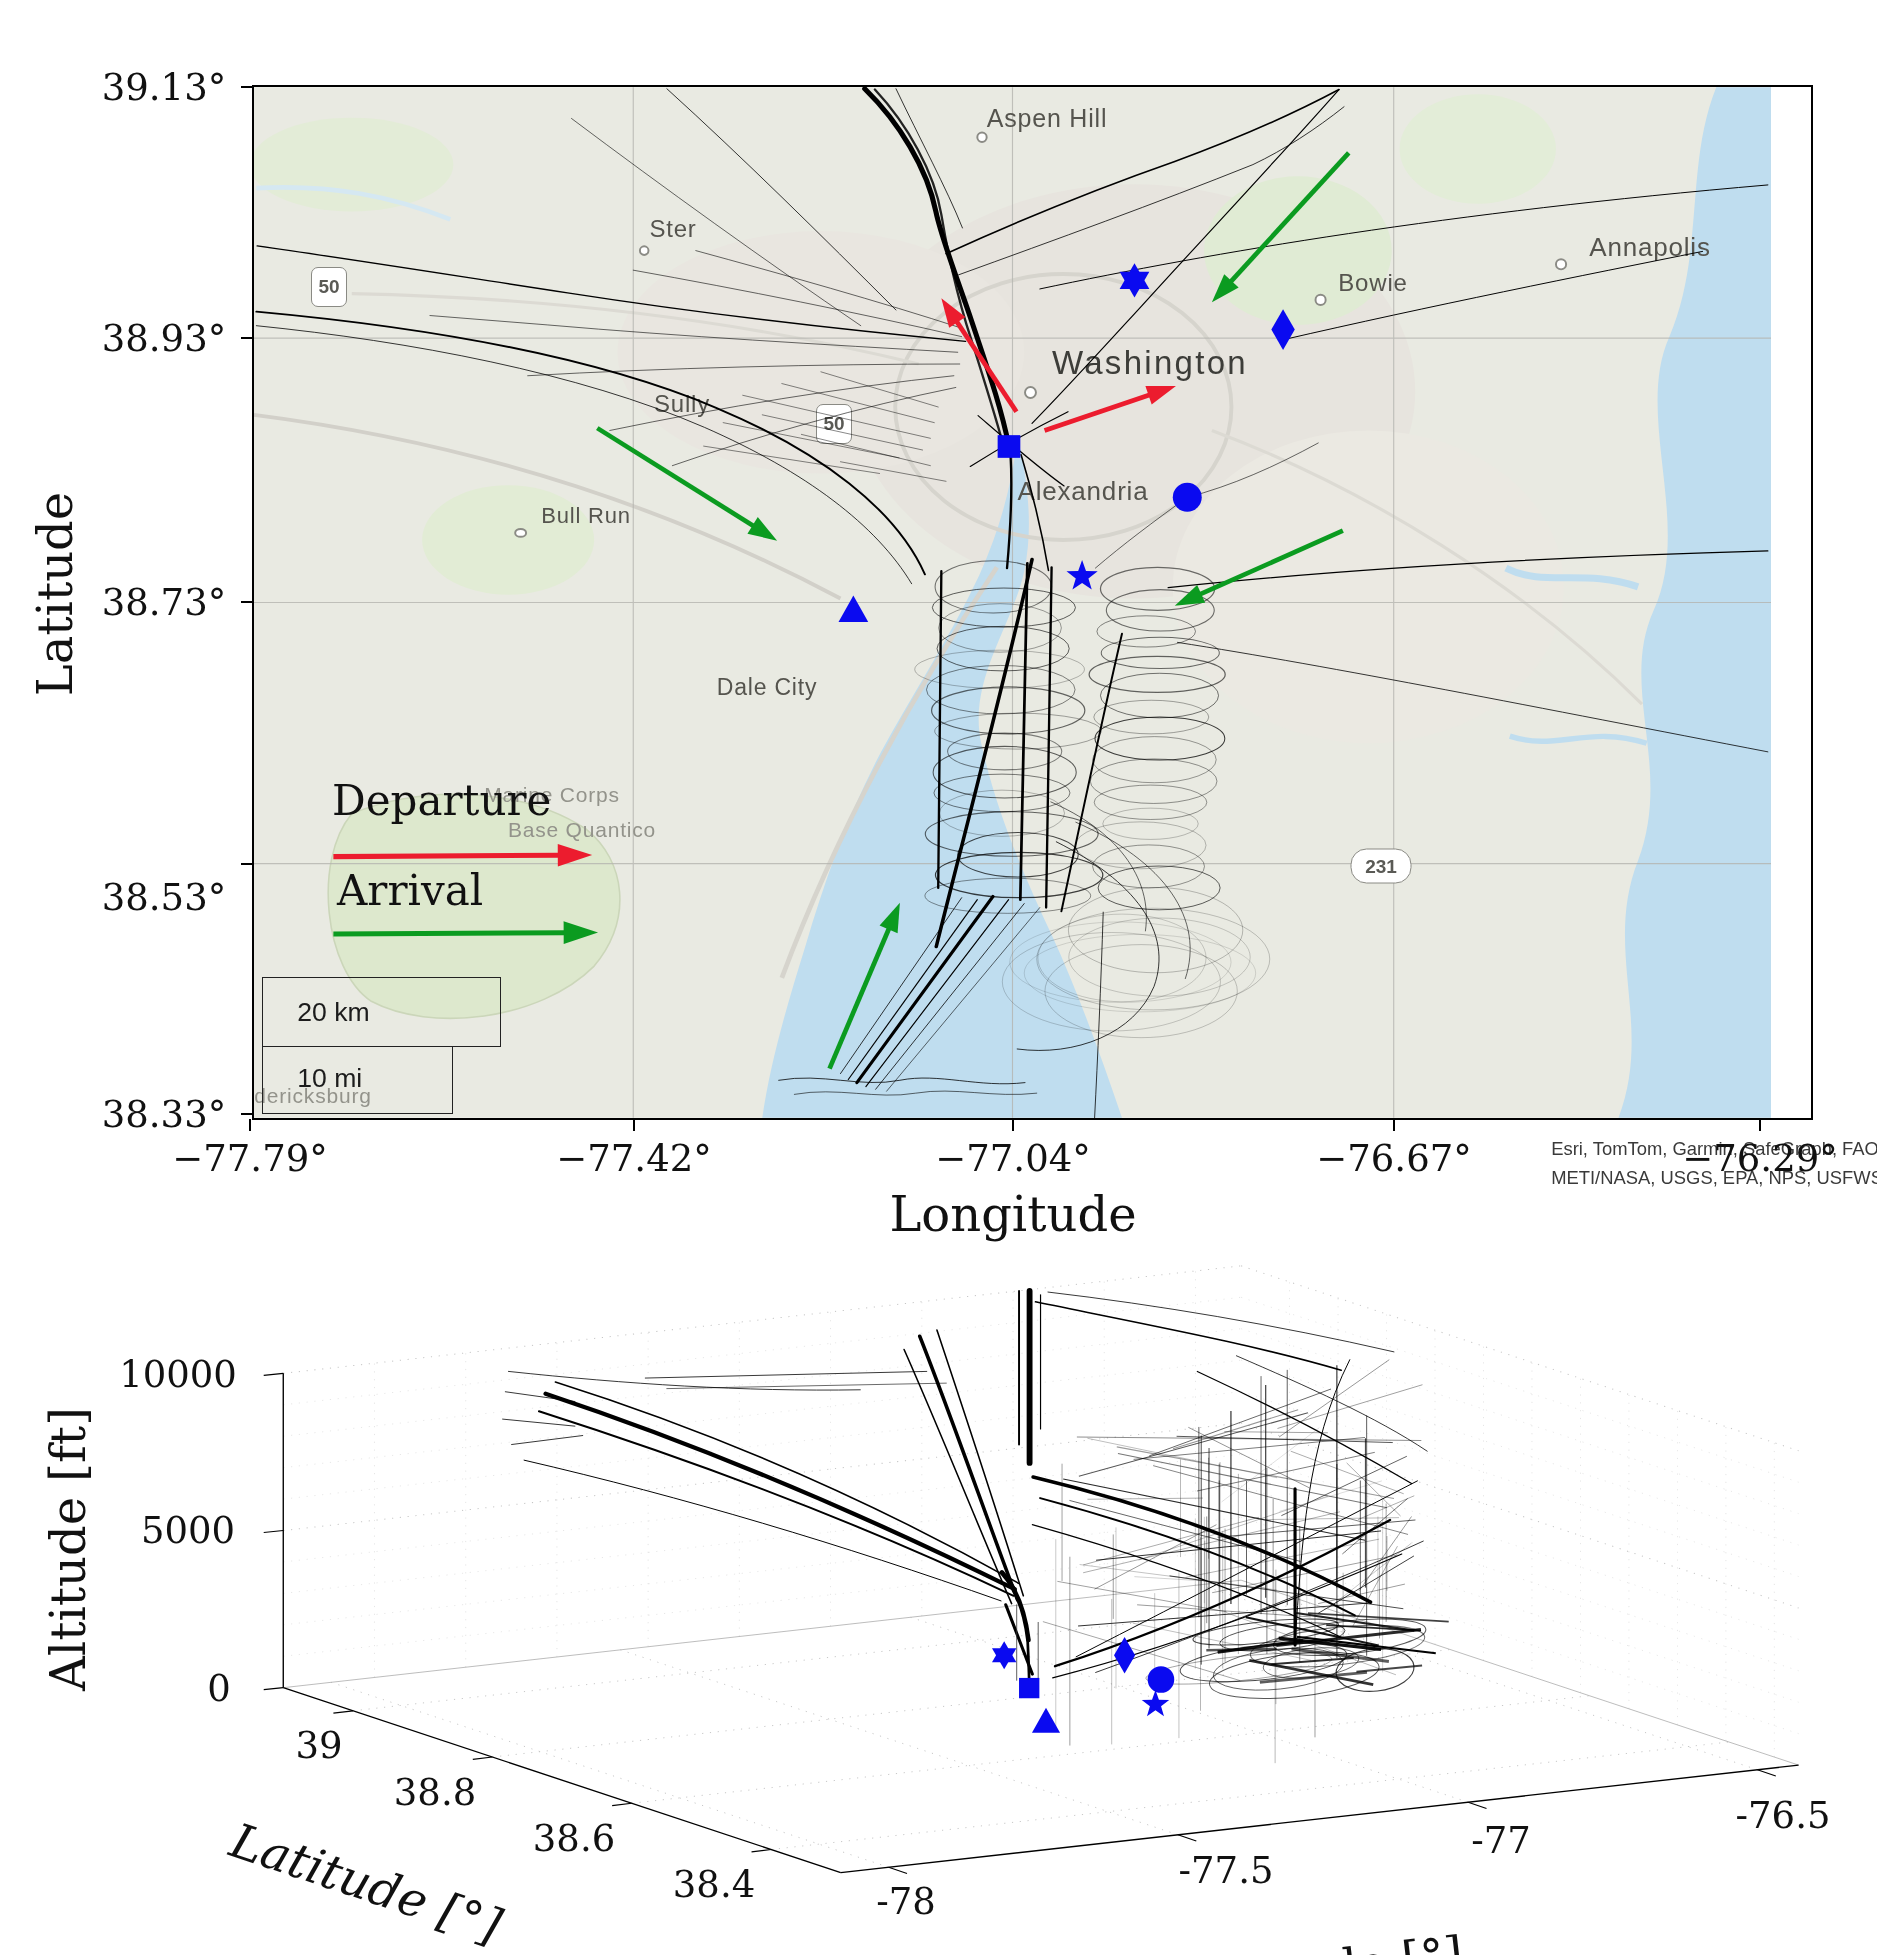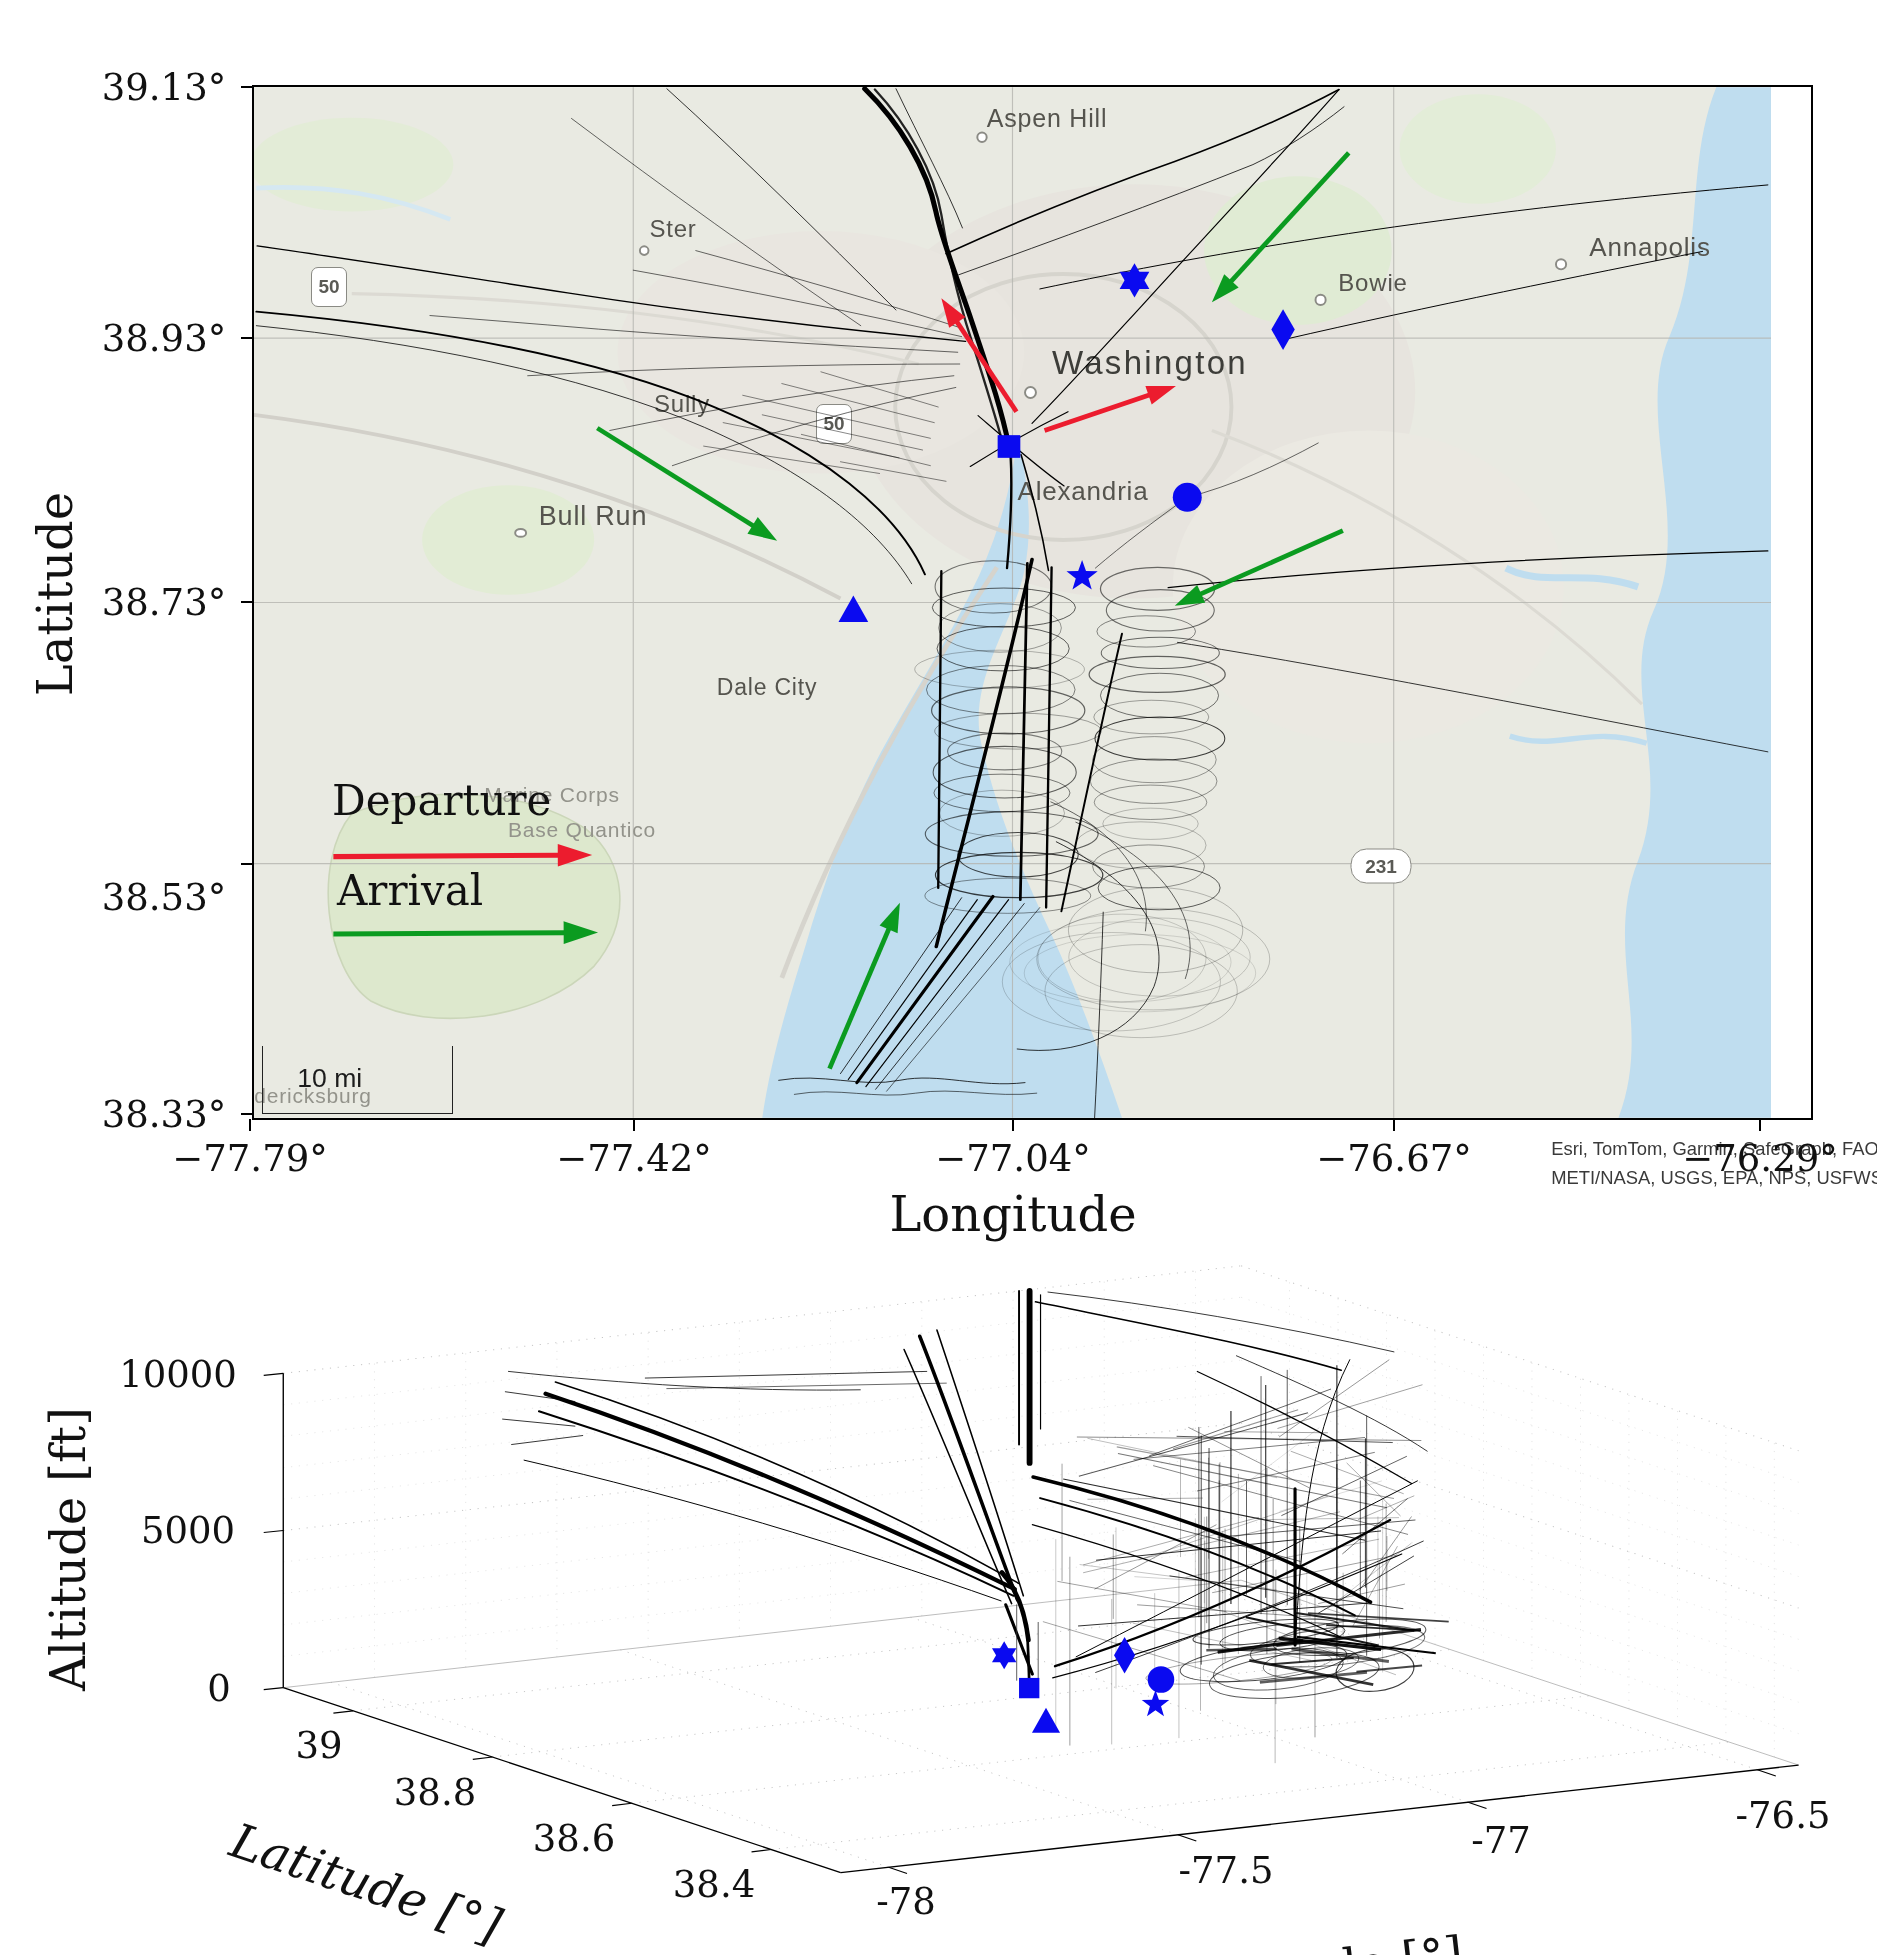--- a/index.html
+++ b/index.html
@@ -77,21 +77,21 @@
         <circle cx="2512" cy="350" r="12"></circle>
         <circle cx="1648" cy="640" r="11"></circle>
         <ellipse cx="1332" cy="1362" rx="14" ry="10"></ellipse>
       </g>
     </svg>
 
     <div class="layer" style="width:1517px;height:1031px;">
       <div class="abs ctr town" style="left:793px;top:30.5px;font-size:25px;">Aspen Hill</div>
       <div class="abs ctr town" style="left:419px;top:142px;">Ster</div>
       <div class="abs ctr town" style="left:428px;top:317px;">Sully</div>
-      <div class="abs ctr town" style="left:339px;top:429px;font-size:27px;">Bull Run</div>
+      <div class="abs ctr town" style="left:332px;top:429px;font-size:22px;">Bull Run</div>
       <div class="abs ctr city" style="left:896px;top:276px;">Washington</div>
       <div class="abs ctr town" style="left:829px;top:404px;font-size:26px;">Alexandria</div>
       <div class="abs ctr town" style="left:513px;top:600px;font-size:23px;">Dale City</div>
       <div class="abs ctr geo" style="left:298px;top:708px;">Marine Corps</div>
       <div class="abs ctr geo" style="left:328px;top:743px;">Base Quantico</div>
       <div class="abs ctr geo" style="left:59px;top:1009px;">dericksburg</div>
       <div class="abs ctr town" style="left:1119px;top:196px;">Bowie</div>
       <div class="abs ctr town" style="left:1396px;top:160px;font-size:26px;">Annapolis</div>
       <div class="abs ctr shield" style="left:75px;top:200px;width:34px;height:38px;">50</div>
       <div class="abs ctr shield" style="left:580px;top:337px;width:34px;height:38px;">50</div>
@@ -221,20 +221,23 @@
         <path transform="translate(3282,842)" d="M0,-52 L30,0 L0,52 L-30,0 Z"></path>
         <circle cx="3037" cy="1271" r="37"></circle>
         <path transform="translate(2768,1473)" d="M0,-42 L10,-13.8 L39.9,-13 L16.2,5.3 L24.7,34 L0,17 L-24.7,34 L-16.2,5.3 L-39.9,-13 L-10,-13.8 Z"></path>
         <path transform="translate(2183,1562)" d="M0,-40 L38,28 L-38,28 Z"></path>
       </g>
     </svg>
 
     <div class="layer" style="width:1517px;height:1031px;">
       <div class="abs ser flowlab" style="left:78px;top:689px;">Departure</div>
       <div class="abs ser flowlab" style="left:83px;top:779px;">Arrival</div>
+      <div class="scalebox" style="left:8.2px;top:890px;width:237px;height:68px;">
+        <div class="abs scaletxt" style="left:34px;top:19px;">20 km</div>
+      </div>
       <div class="scalebox" style="left:8.2px;top:959px;width:189px;height:67px;border-top:none;">
         <div class="abs scaletxt" style="left:34px;top:17px;">10 mi</div>
       </div>
       <div class="abs attrib">
         <div>Esri, TomTom, Garmin, SafeGraph, FAO,</div>
         <div>METI/NASA, USGS, EPA, NPS, USFWS</div>
       </div>
     </div>
   </div>
 

